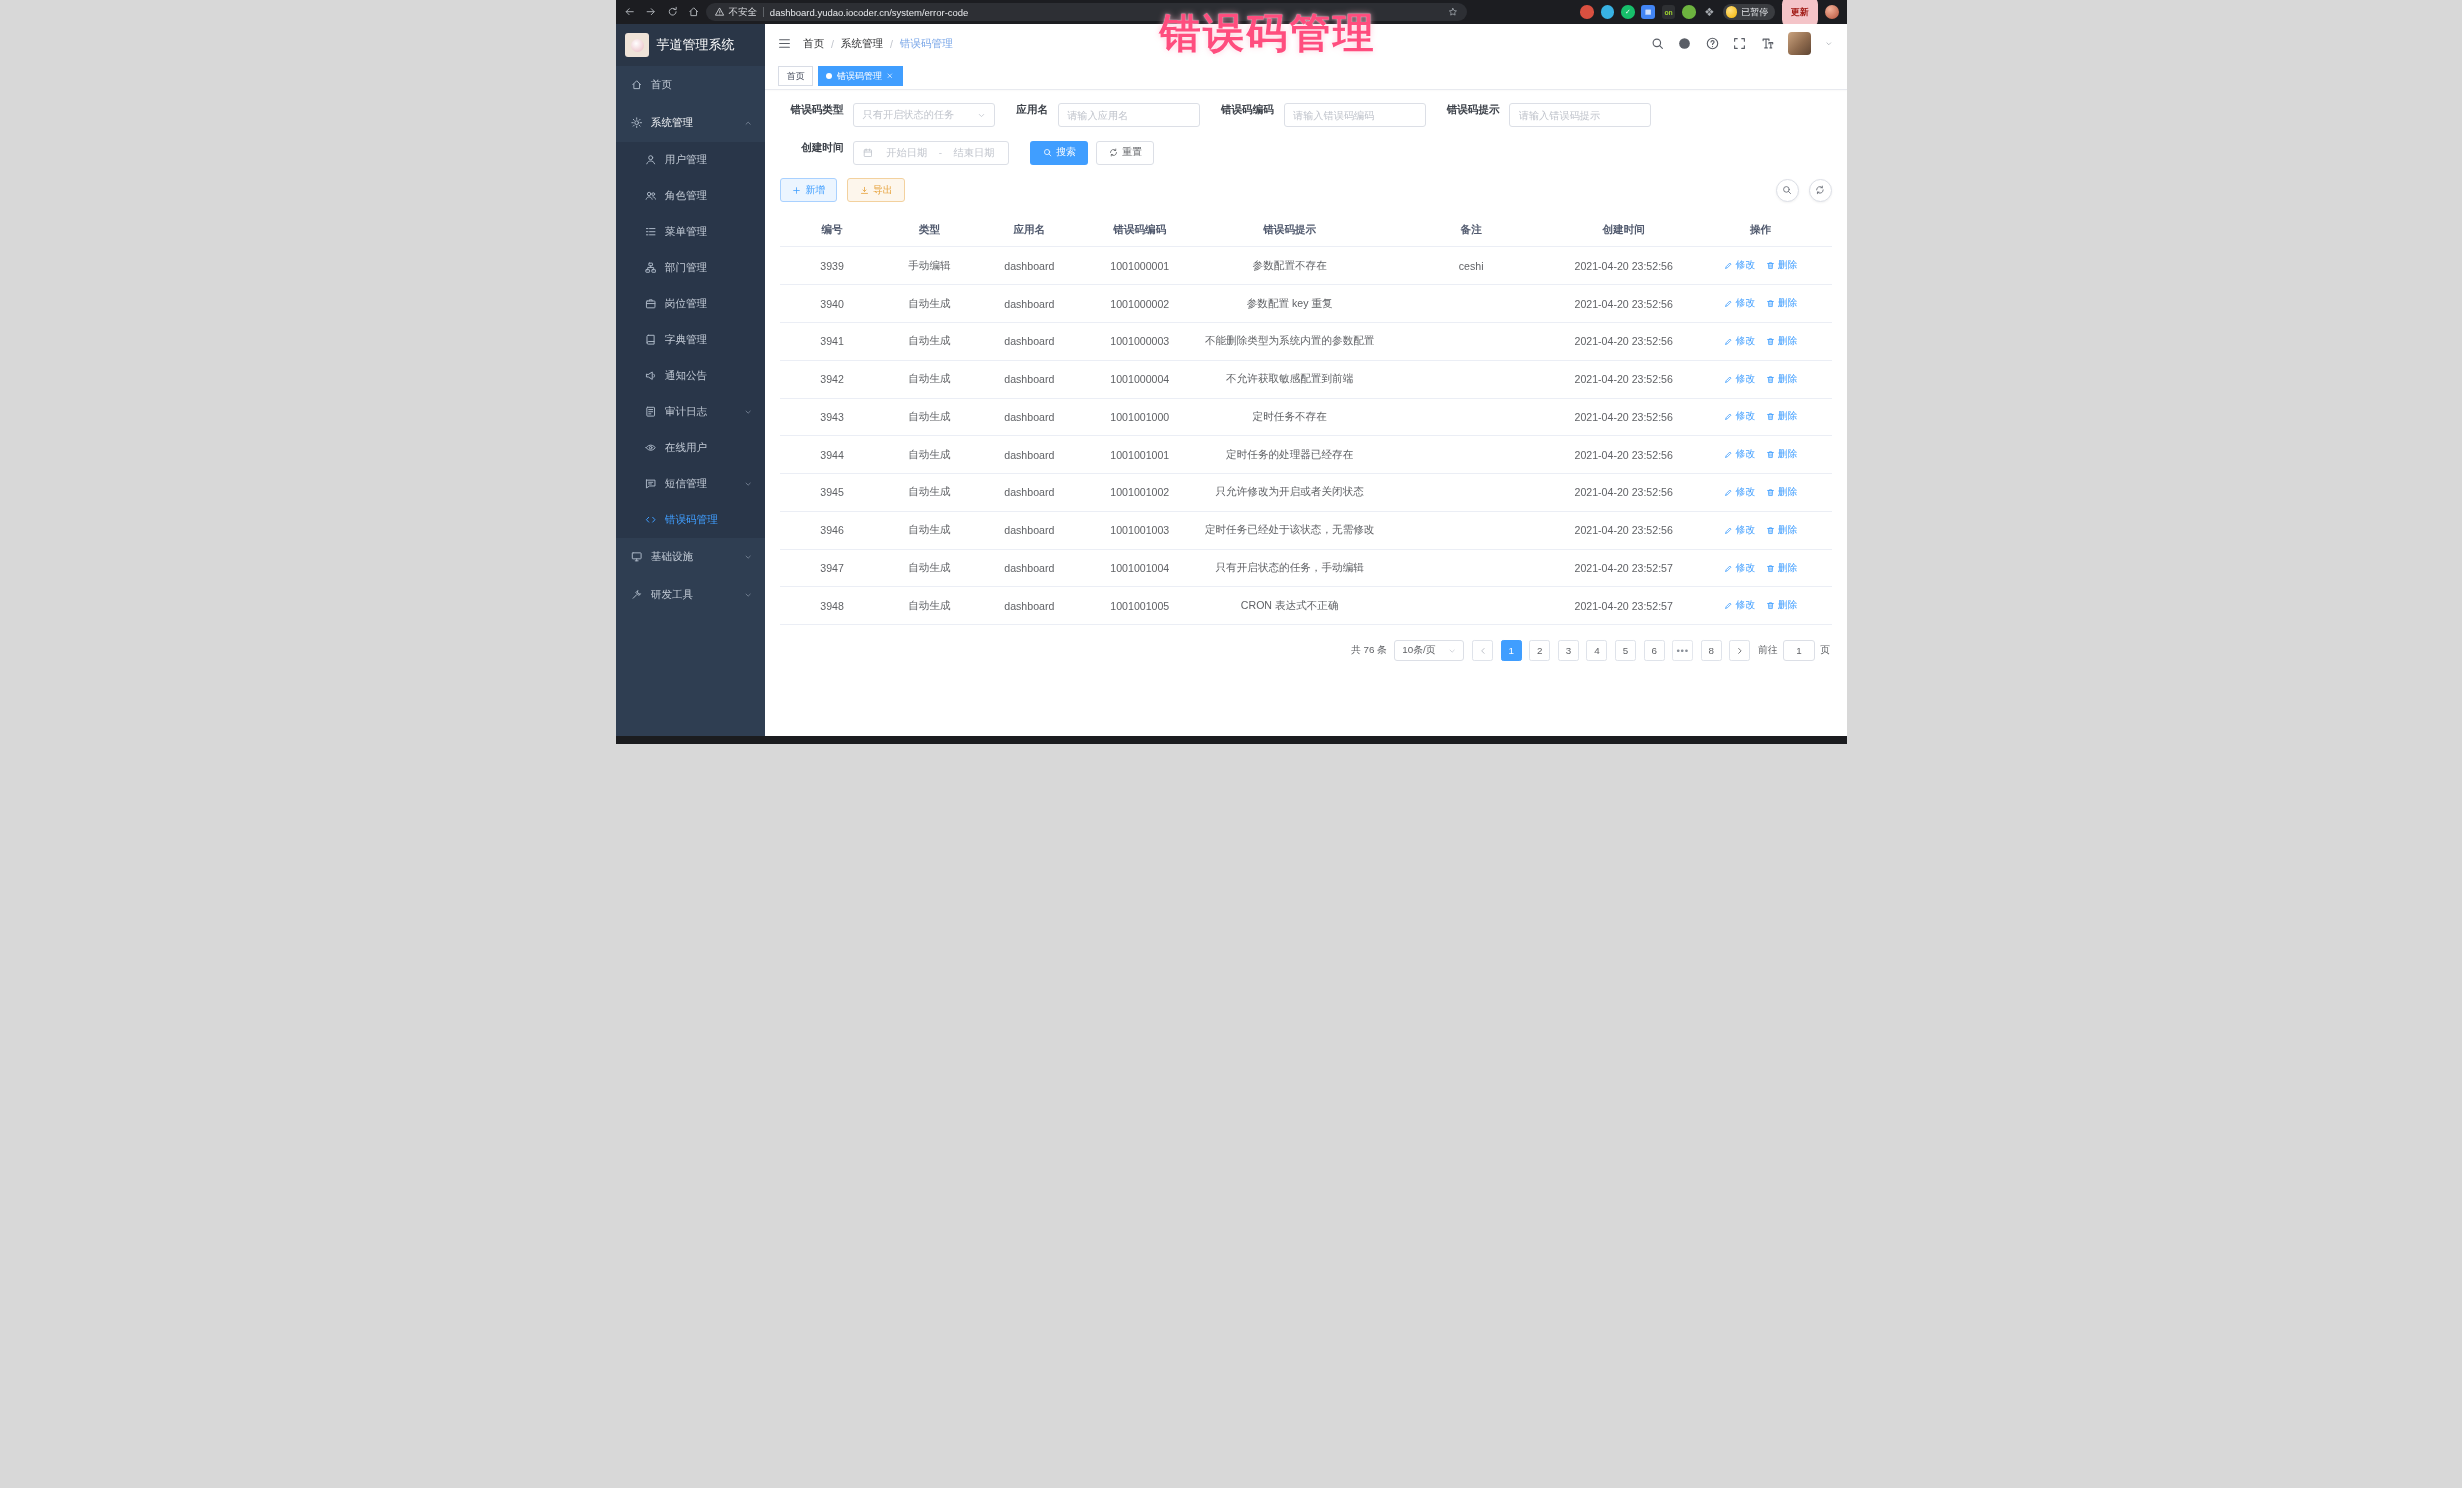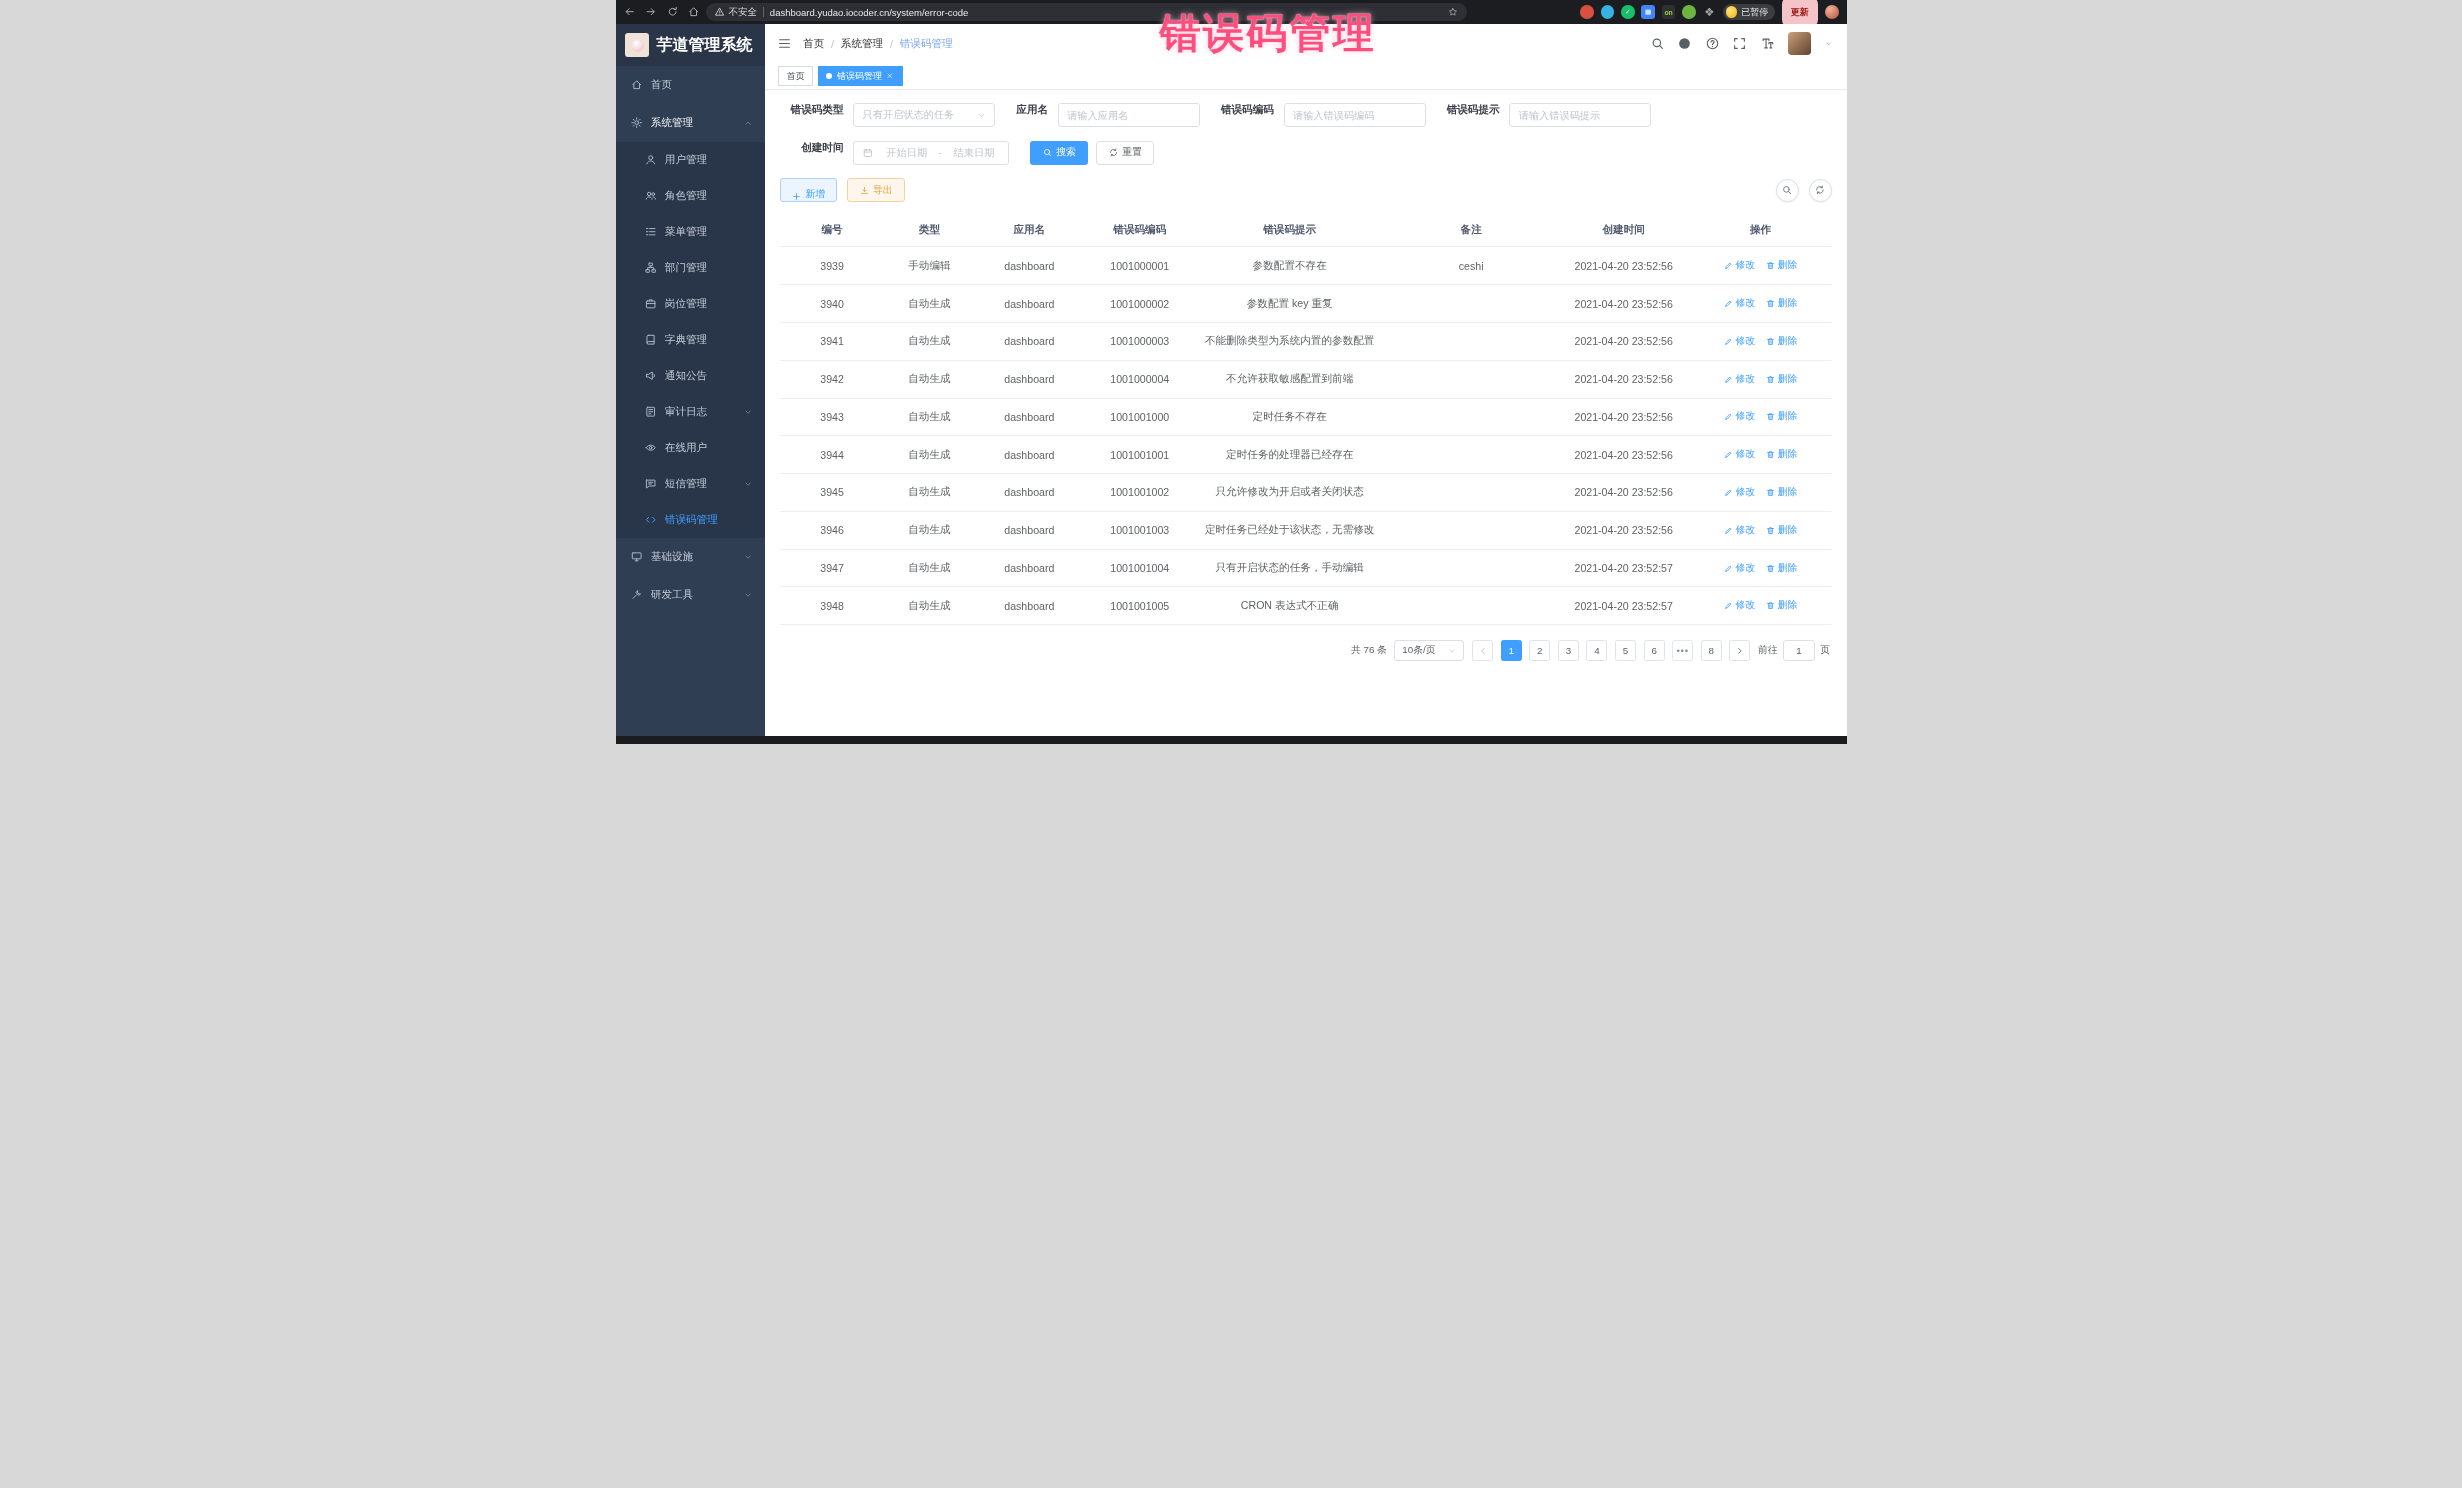--- a/index.html
+++ b/index.html
@@ -24,21 +24,21 @@
   .paused-pill .emoji { width:11.4px; height:11.4px; border-radius:50%; background:radial-gradient(circle at 35% 35%, #ffe082, #f4b400); }
   .update-pill { height:16.7px; border-radius:8.3px; background:#f4c4c8; color:#a21c17; font-size:9px; font-weight:700; padding:16px 9px; display:flex; align-items:center; cursor:pointer; }
   .profile-avatar { width:14.4px; height:14.4px; border-radius:50%; background:radial-gradient(circle at 35% 30%, #f2b199, #b5523a); cursor:pointer; }
 
   
   .app { flex:1; display:flex; min-height:0; }
   .sidebar { width:149px; flex:0 0 149px; background:#2f3e52; color:#c3cbd6; display:flex; flex-direction:column; }
   .logo-row { height:42px; flex:0 0 42px; display:flex; align-items:center; gap:7.6px; padding:0 9.8px; background:#2a3647; }
   .logo-img { width:23.5px; height:23.5px; border-radius:3px; background:#efe3d8; position:relative; overflow:hidden; }
   .logo-img:after { content:""; position:absolute; left:5.3px; top:6px; width:13px; height:13px; border-radius:50%; background:radial-gradient(circle at 40% 35%, #fff, #e9b8c0); }
-  .logo-text { color:#fff; font-size:16px; font-weight:700; white-space:nowrap; }
+  .logo-text { color:#fff; font-size:13px; font-weight:400; white-space:nowrap; }
   .menu { flex:1; overflow:hidden; }
   .mi { height:38px; display:flex; align-items:center; gap:8.3px; padding:0 12px 0 15px; font-size:10.6px; cursor:pointer; }
   .mi .ico { font-size:11.4px; width:12px; display:flex; align-items:center; justify-content:center; color:#aab6c5; }
   .mi .mi-label { white-space:nowrap; }
   .mi .chev { margin-left:auto; font-size:8.3px; color:#8793a5; display:flex; }
   .mi.level2 { height:36px; background:#293649; padding-left:29px; }
   .mi.open { color:#f1f3f6; }
   .mi.active { color:#409eff; }
   .mi.active .ico { color:#409eff; }
 
@@ -75,21 +75,21 @@
   .fctl.select .placeholder { color:#c0c4cc; font-size:10.2px; white-space:nowrap; }
   .daterange { width:156px; }
   .daterange .cal { color:#c0c4cc; font-size:9.8px; margin-right:5.3px; display:flex; }
   .daterange input { width:58px; text-align:center; }
   .daterange .dsep { color:#c0c4cc; margin:0 3px; font-size:9.8px; }
 
   .btn { height:24px; border-radius:3px; font-size:9.8px; padding:0 11.4px; display:inline-flex; align-items:center; gap:4.5px; cursor:pointer; border:0.8px solid transparent; font-family:inherit; }
   .btn .bic { font-size:9px; display:flex; }
   .btn-primary { background:#409eff; color:#fff; }
   .btn-default { background:#fff; border-color:#dcdfe6; color:#606266; }
-  .btn-plain-primary { background:#ecf5ff; border-color:#a9d1ff; color:#409eff;align-items:flex-end; }
+  .btn-plain-primary { background:#ecf5ff; border-color:#a9d1ff; color:#409eff; }
   .btn-plain-warning { background:#fdf6ec; border-color:#f3d19e; color:#e6a23c; }
 
   .toolbar-row { display:flex; align-items:center; margin-bottom:10.6px; }
   .toolbar-row .spacer { flex:1; }
   .circle-btn { width:23px; height:23px; border-radius:50%; border:0.8px solid #dcdfe6; background:#fff; color:#666b74; display:flex; align-items:center; justify-content:center; font-size:9.8px; cursor:pointer; margin-left:9.8px; box-shadow:0 0.8px 2.3px rgba(0,0,0,.06); }
 
   table.grid { width:100%; border-collapse:collapse; font-size:10.6px; color:#606266; table-layout:fixed; }
   .grid th { padding:9.8px 6px; font-weight:700; color:#515a6e; border-bottom:0.8px solid #ebeef5; text-align:center; white-space:nowrap; }
   .grid td { padding:11.4px 6px; border-bottom:0.8px solid #ebeef5; text-align:center; word-break:break-word; }
   .grid .ops a { color:#409eff; font-size:9.8px; text-decoration:none; display:inline-flex; align-items:center; gap:3px; cursor:pointer; }

